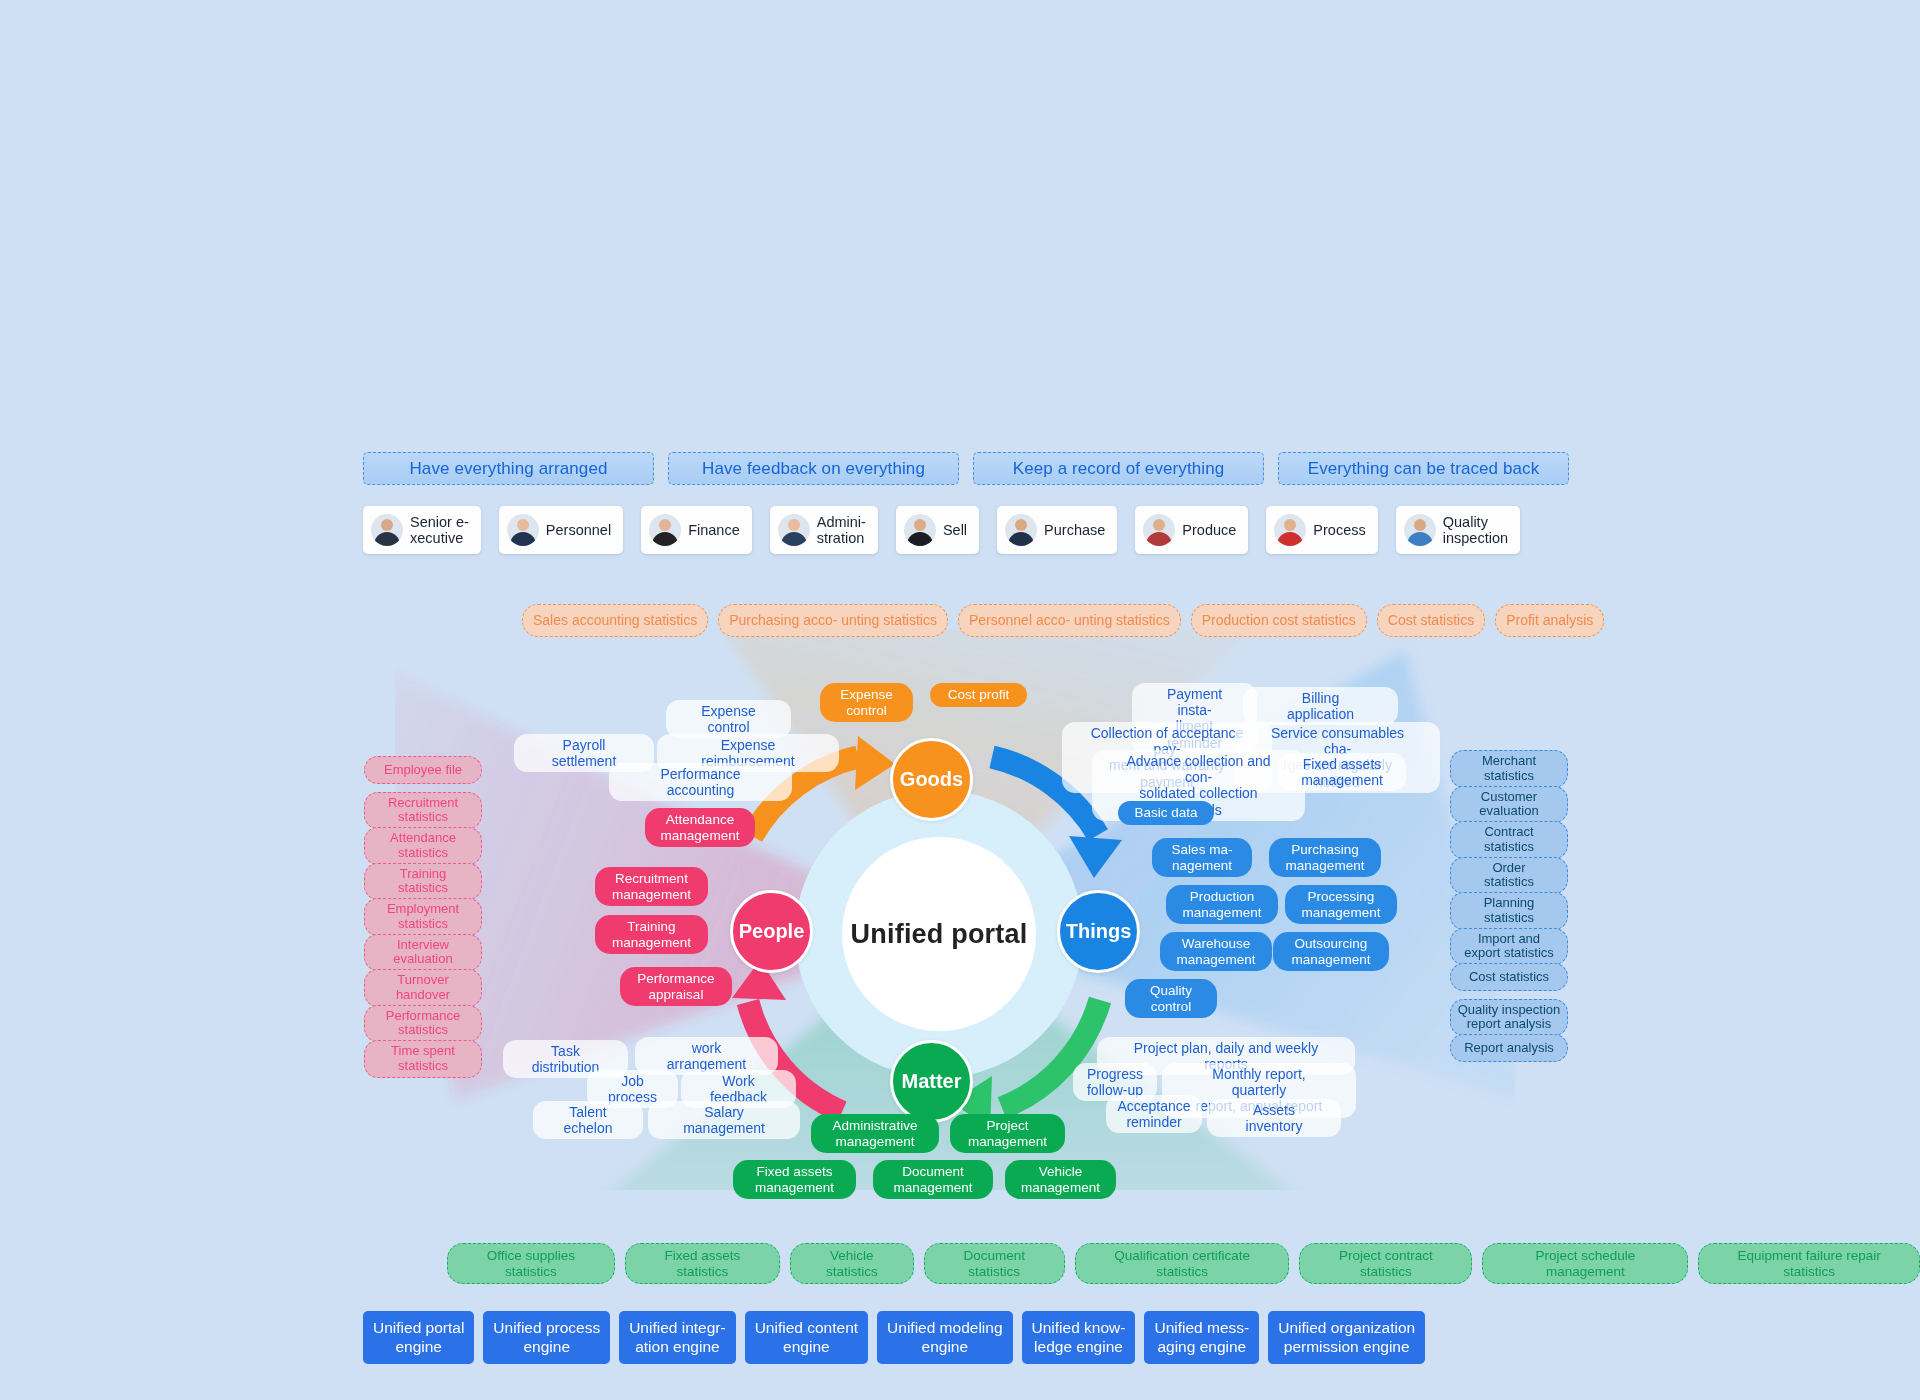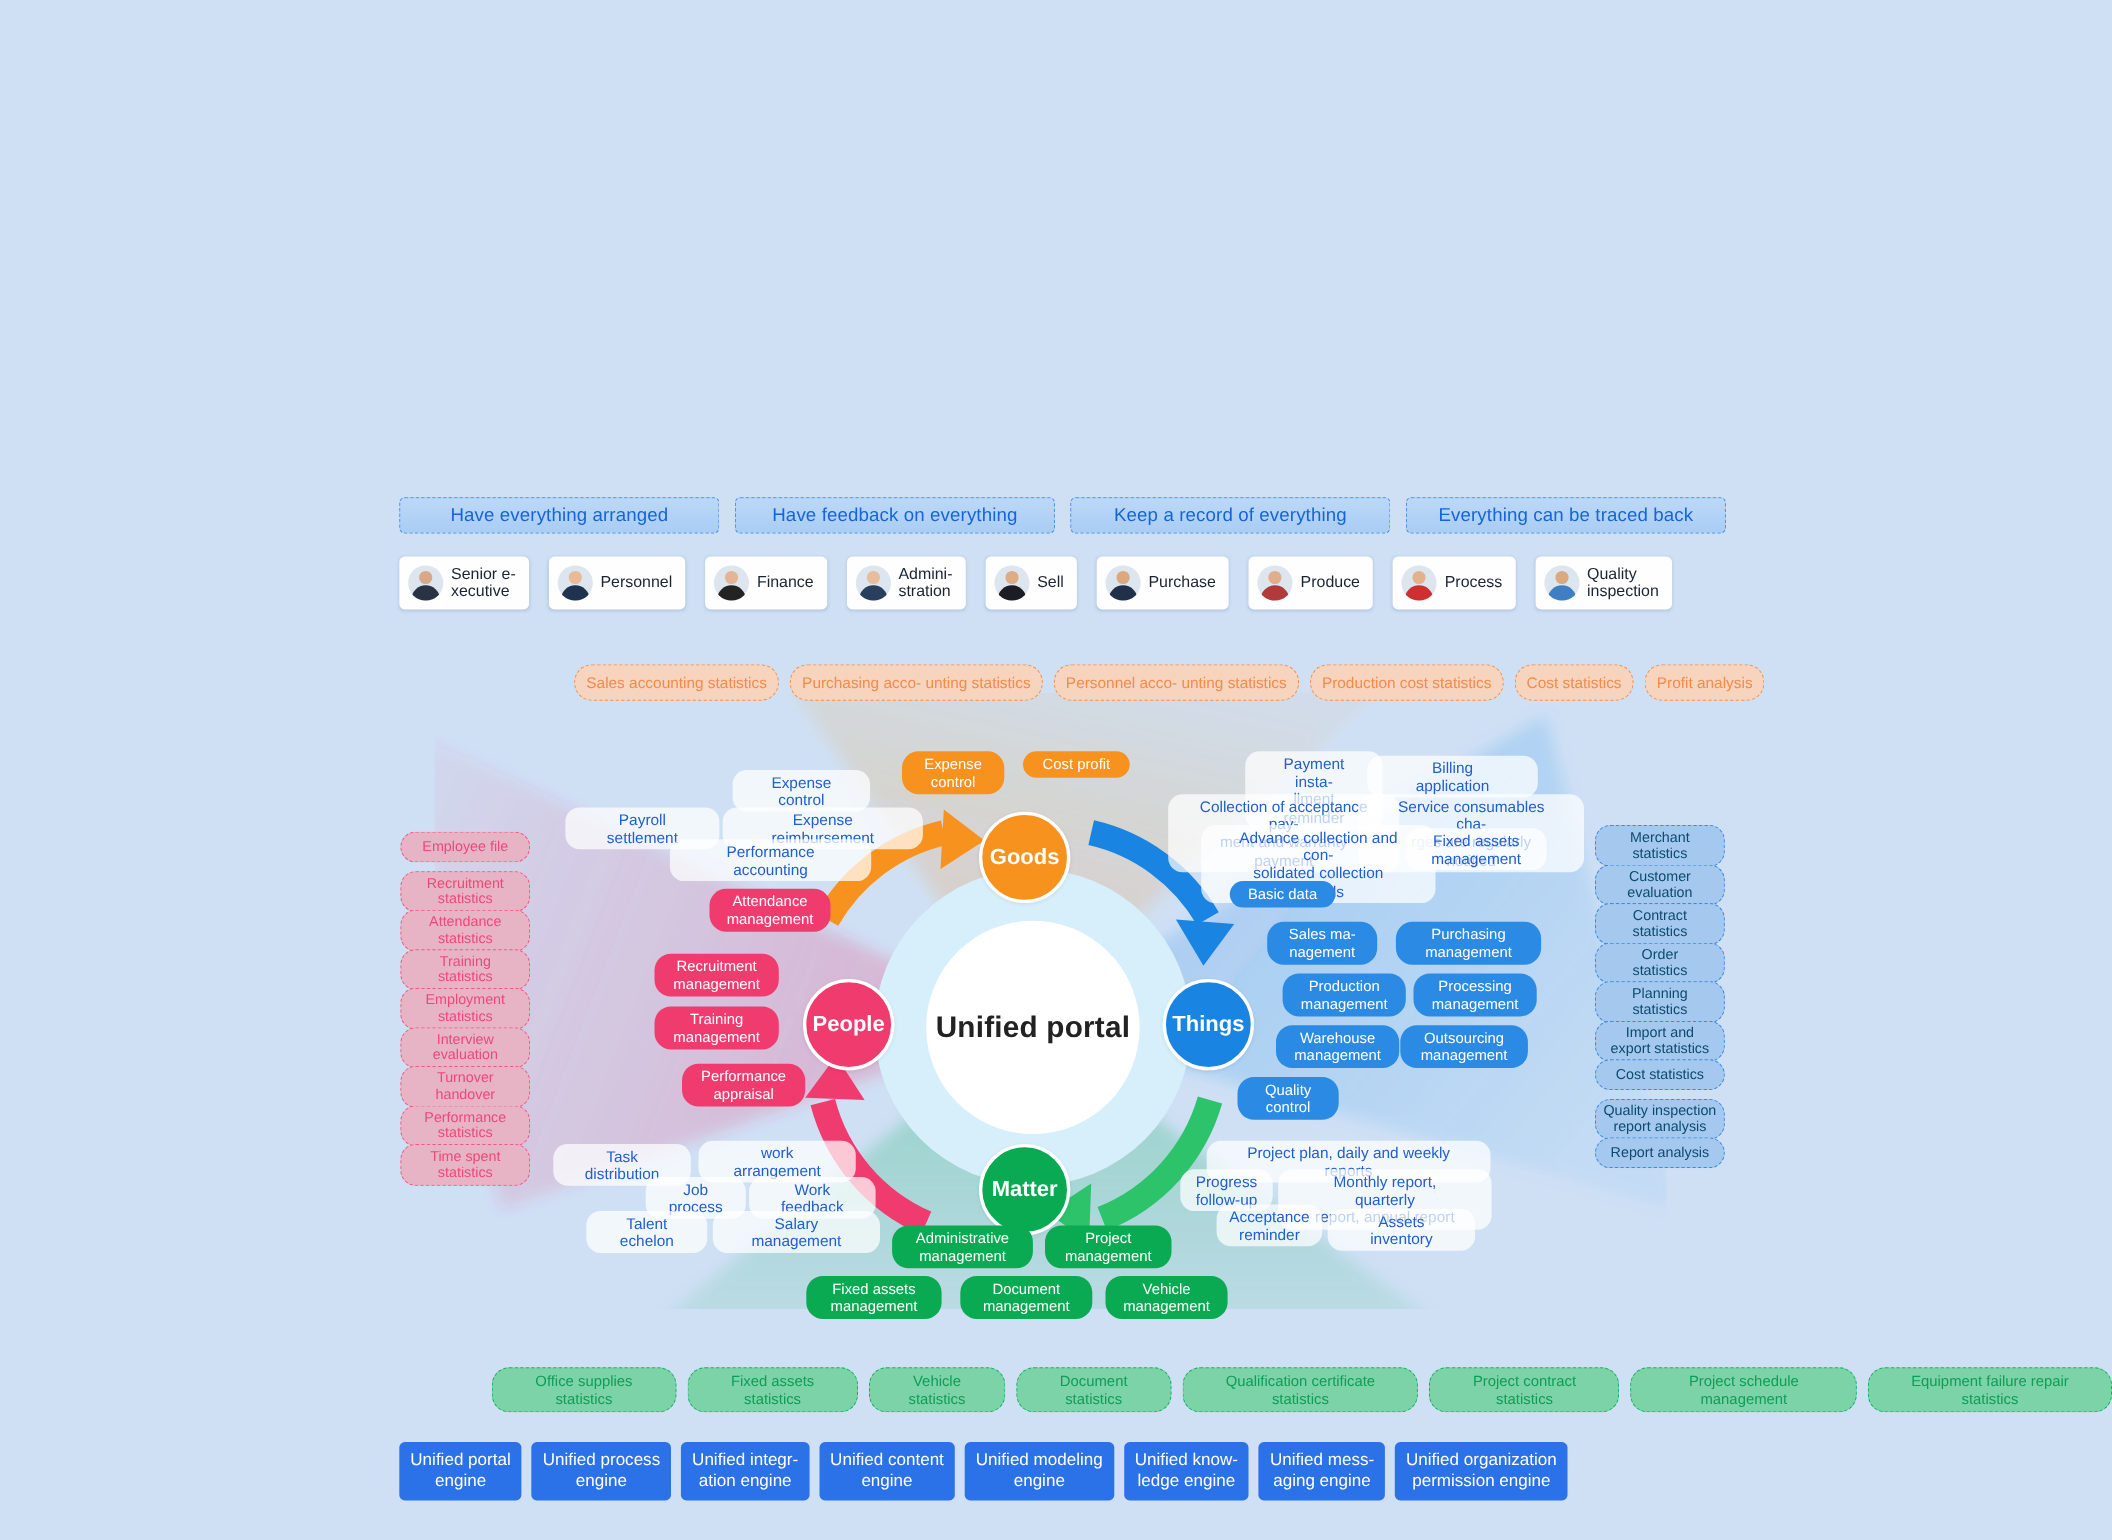--- a/index.html
+++ b/index.html
@@ -338,21 +338,21 @@
 ment  and warranty payment</div>
       <div class="ghost" style="left: 1235px; top: 722px; width: 205px;">Service consumables cha-
 rges are regularly notified</div>
       <div class="ghost" style="left: 1092px; top: 750px; width: 213px;">Advance collection and con-
 solidated collection records</div>
       <div class="ghost" style="left: 1278px; top: 753px; width: 128px;">Fixed assets
 management</div>
       <div class="pill blue" style="left: 1118px; top: 801px; width: 96px;">Basic data</div>
       <div class="pill blue" style="left: 1152px; top: 838px; width: 100px;">Sales ma-
 nagement</div>
-      <div class="pill blue" style="left: 1269px; top: 838px; width: 132px;">Purchasing
+      <div class="pill blue" style="left: 1269px; top: 838px; width: 112px;">Purchasing
 management</div>
       <div class="pill blue" style="left: 1166px; top: 885px; width: 112px;">Production
 management</div>
       <div class="pill blue" style="left: 1285px; top: 885px; width: 112px;">Processing
 management</div>
       <div class="pill blue" style="left: 1160px; top: 932px; width: 112px;">Warehouse
 management</div>
       <div class="pill blue" style="left: 1273px; top: 932px; width: 116px;">Outsourcing
 management</div>
       <div class="pill blue" style="left: 1125px; top: 979px; width: 92px;">Quality

